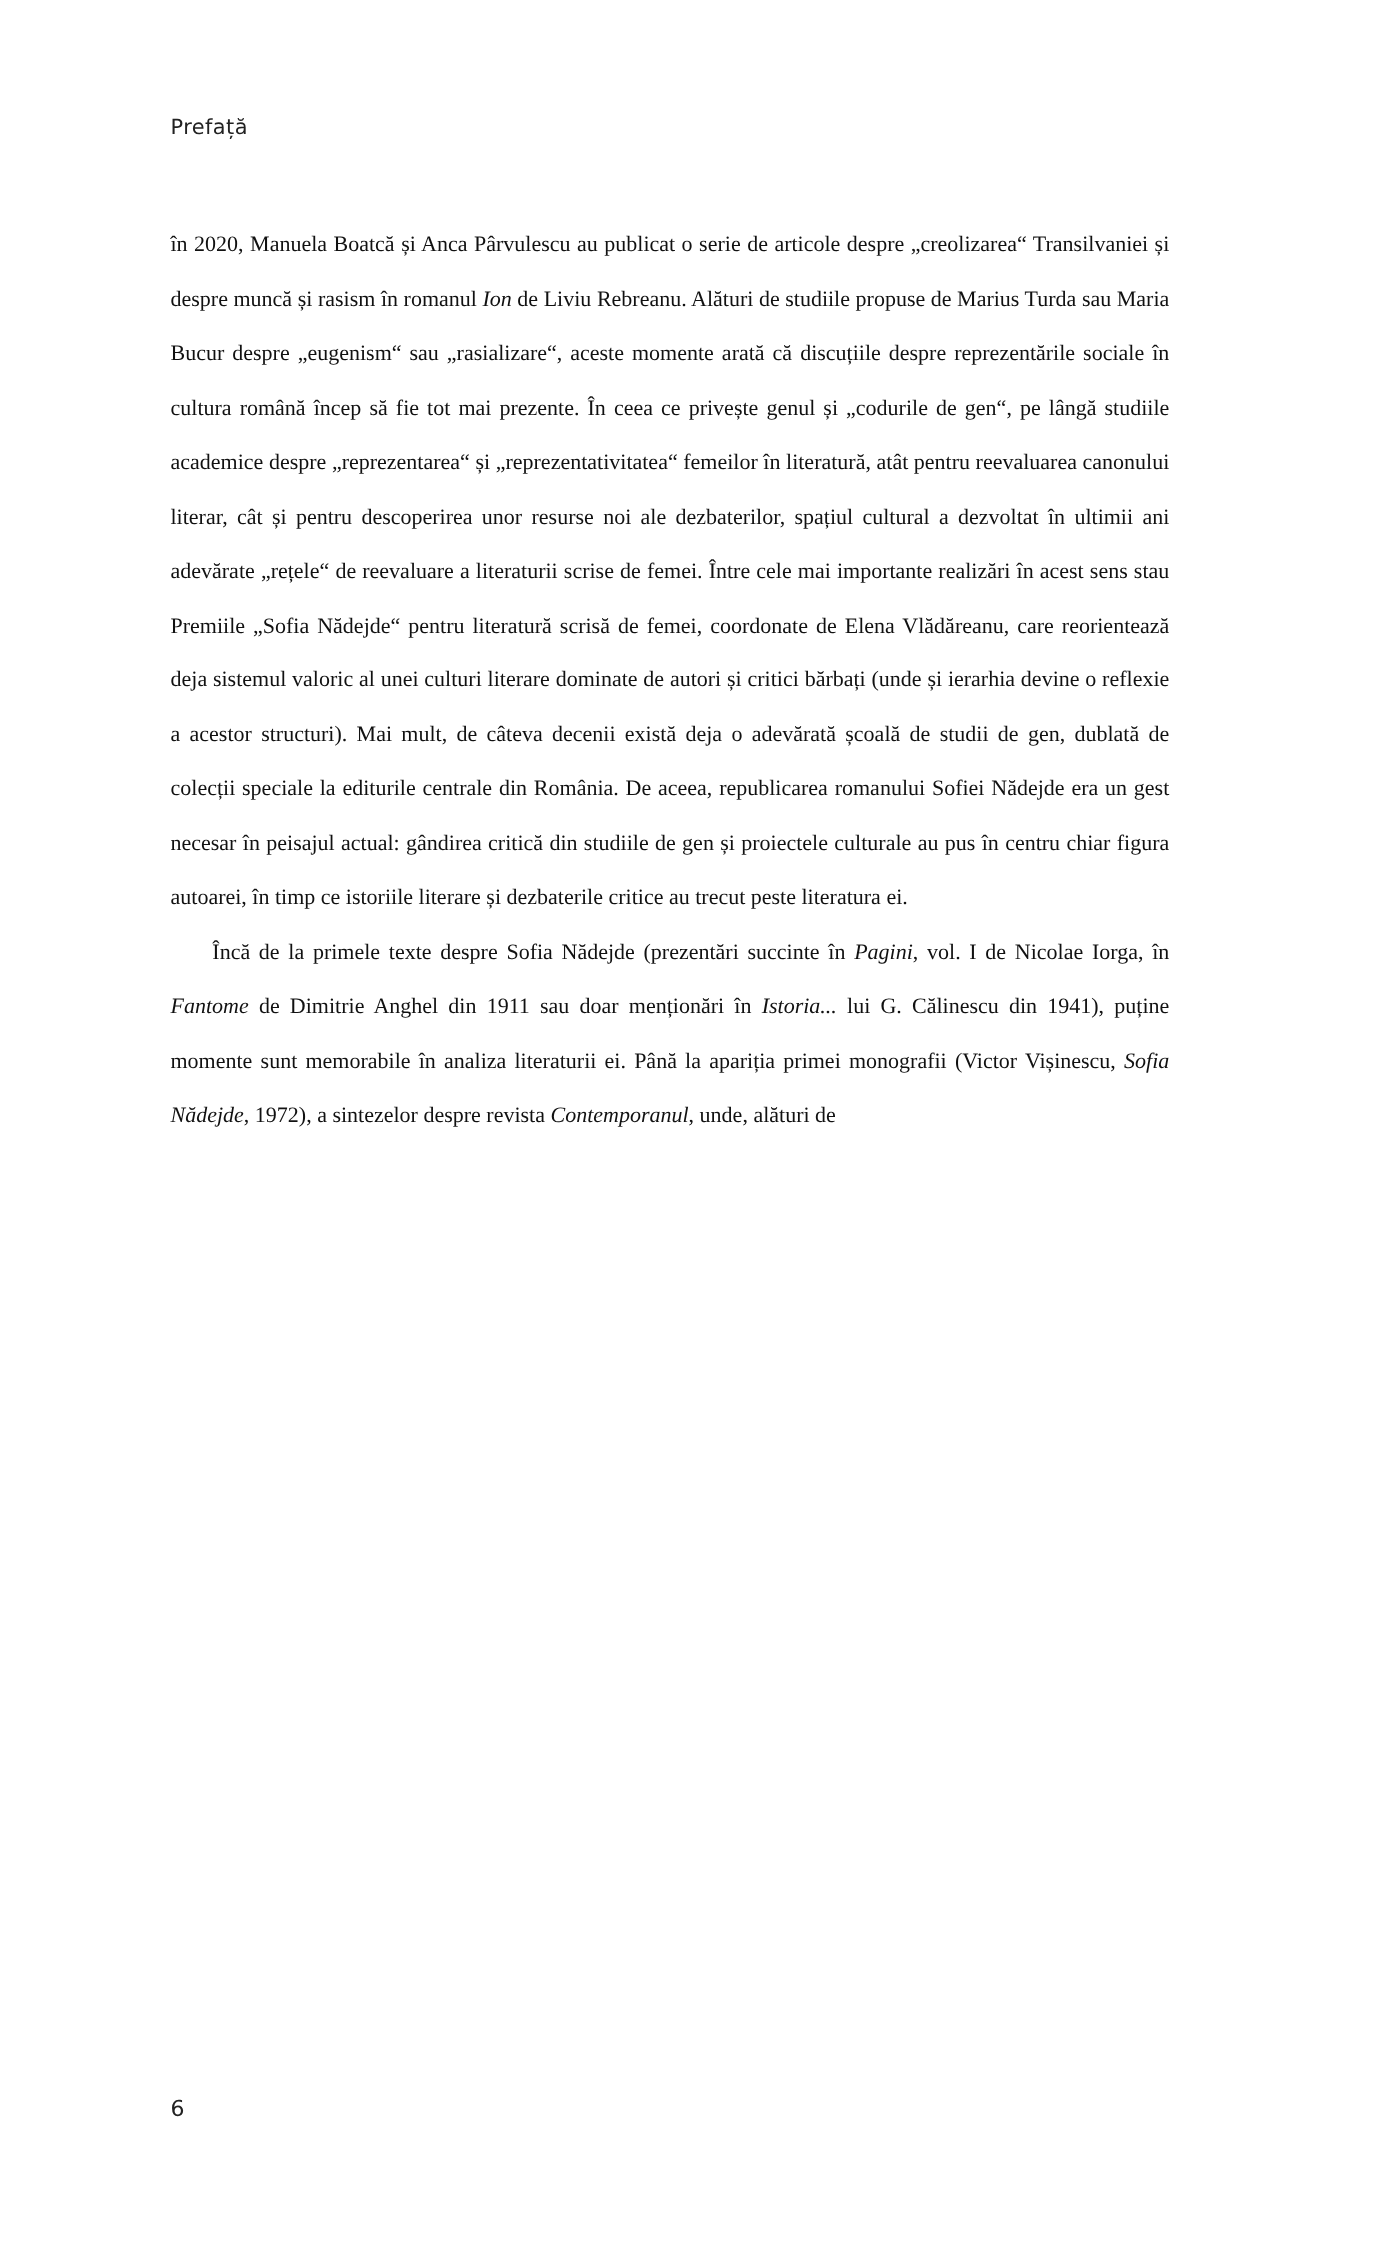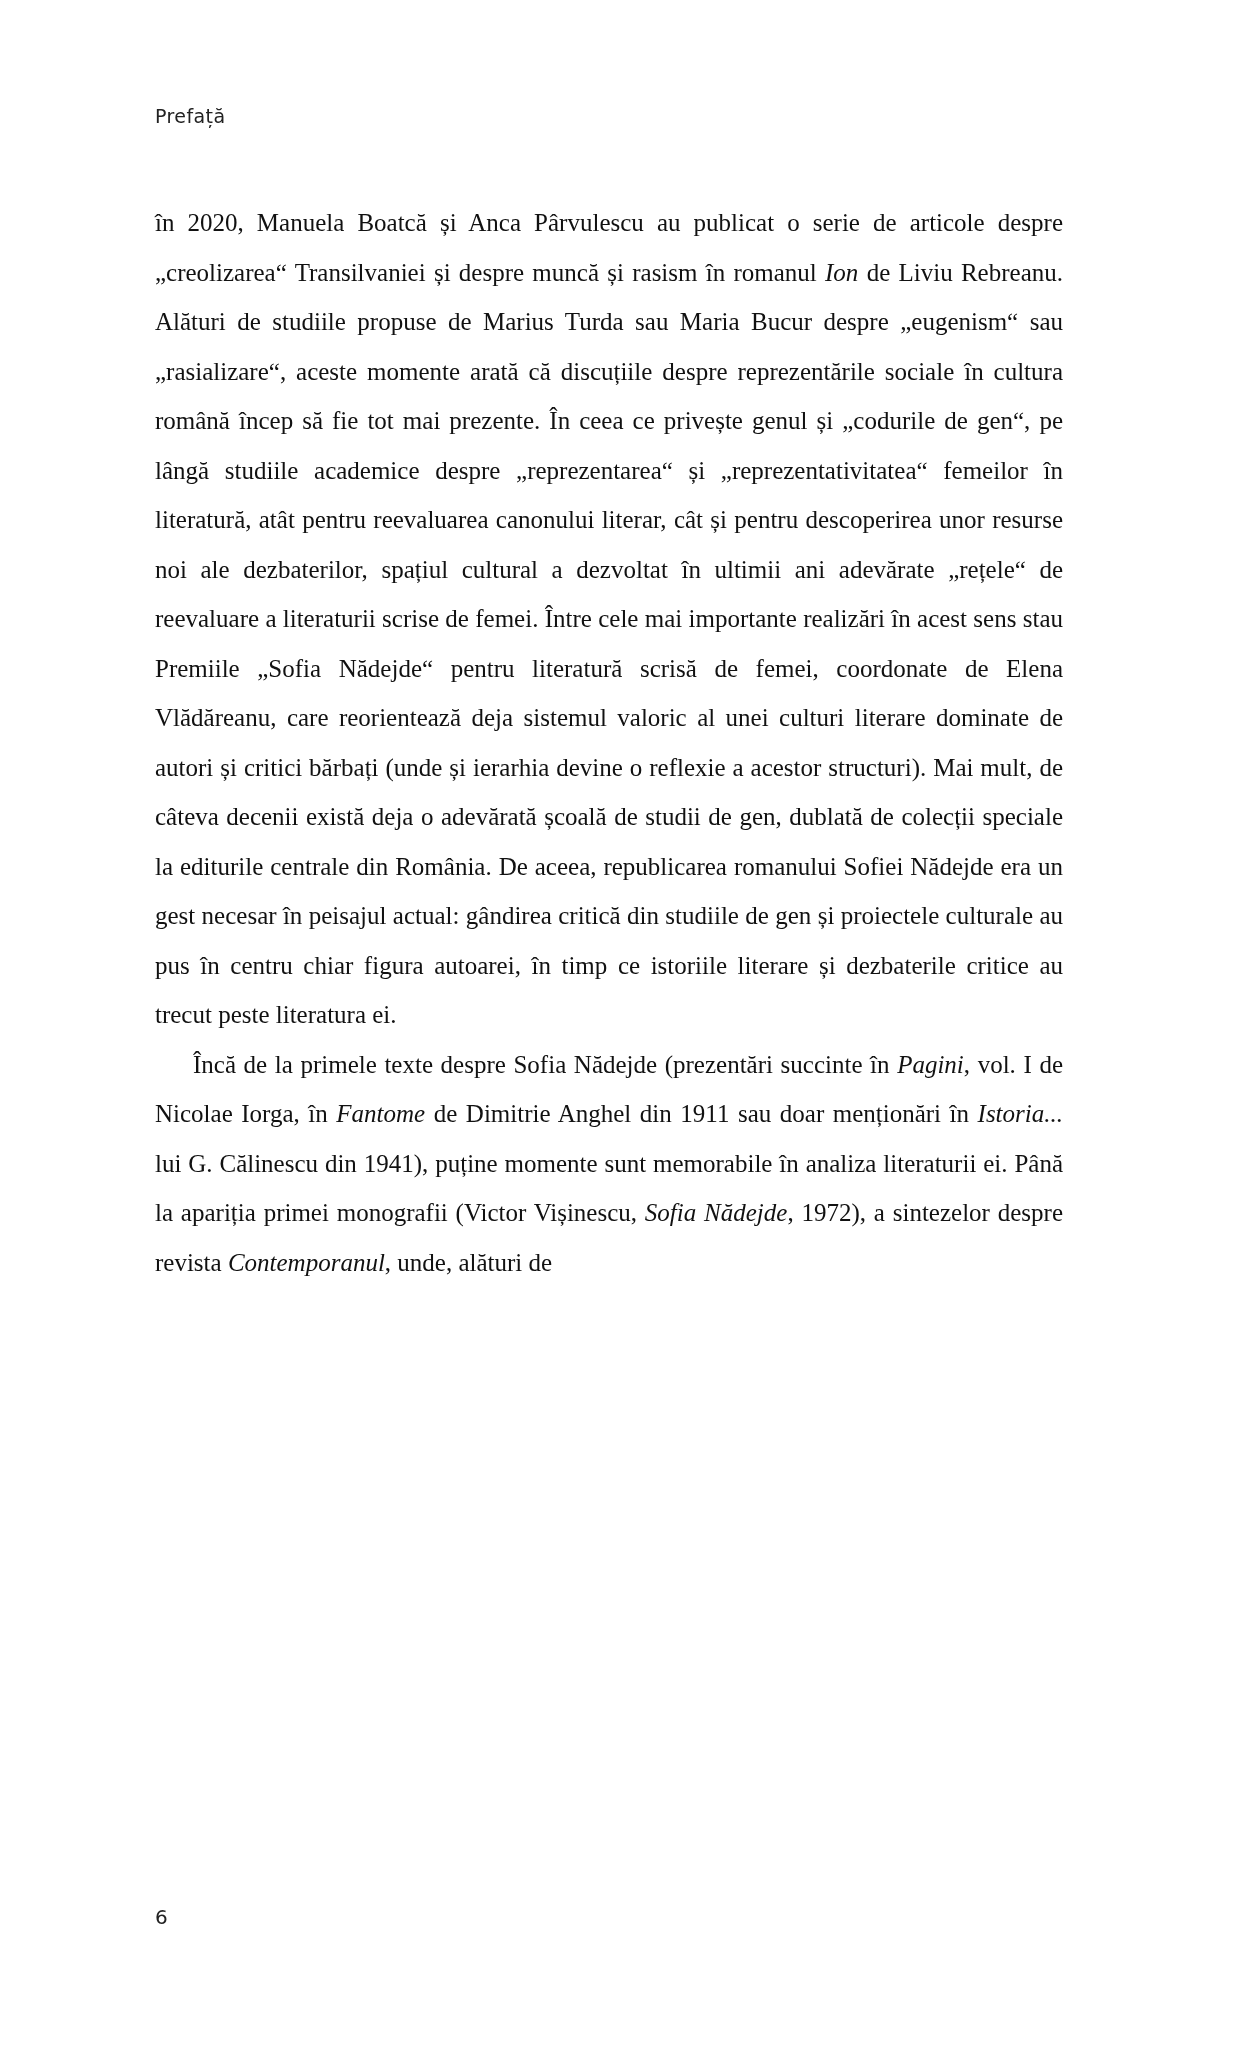--- a/index.html
+++ b/index.html
@@ -29,21 +29,21 @@
     font-family: "DejaVu Sans", sans-serif;
     font-size: 19px;
     letter-spacing: 0.4px;
     color: #222222;
   }
   .body-text {
     position: absolute;
     left: 155px;
     top: 198px;
     width: 908px;
-    font-size: 25px;
+    font-size: 20px;
     line-height: 49.5px;
     text-align: justify;
     color: #111111;
     hyphens: manual;
   }
   .body-text p {
     margin: 0;
   }
   .body-text p.indent {
     text-indent: 38px;

